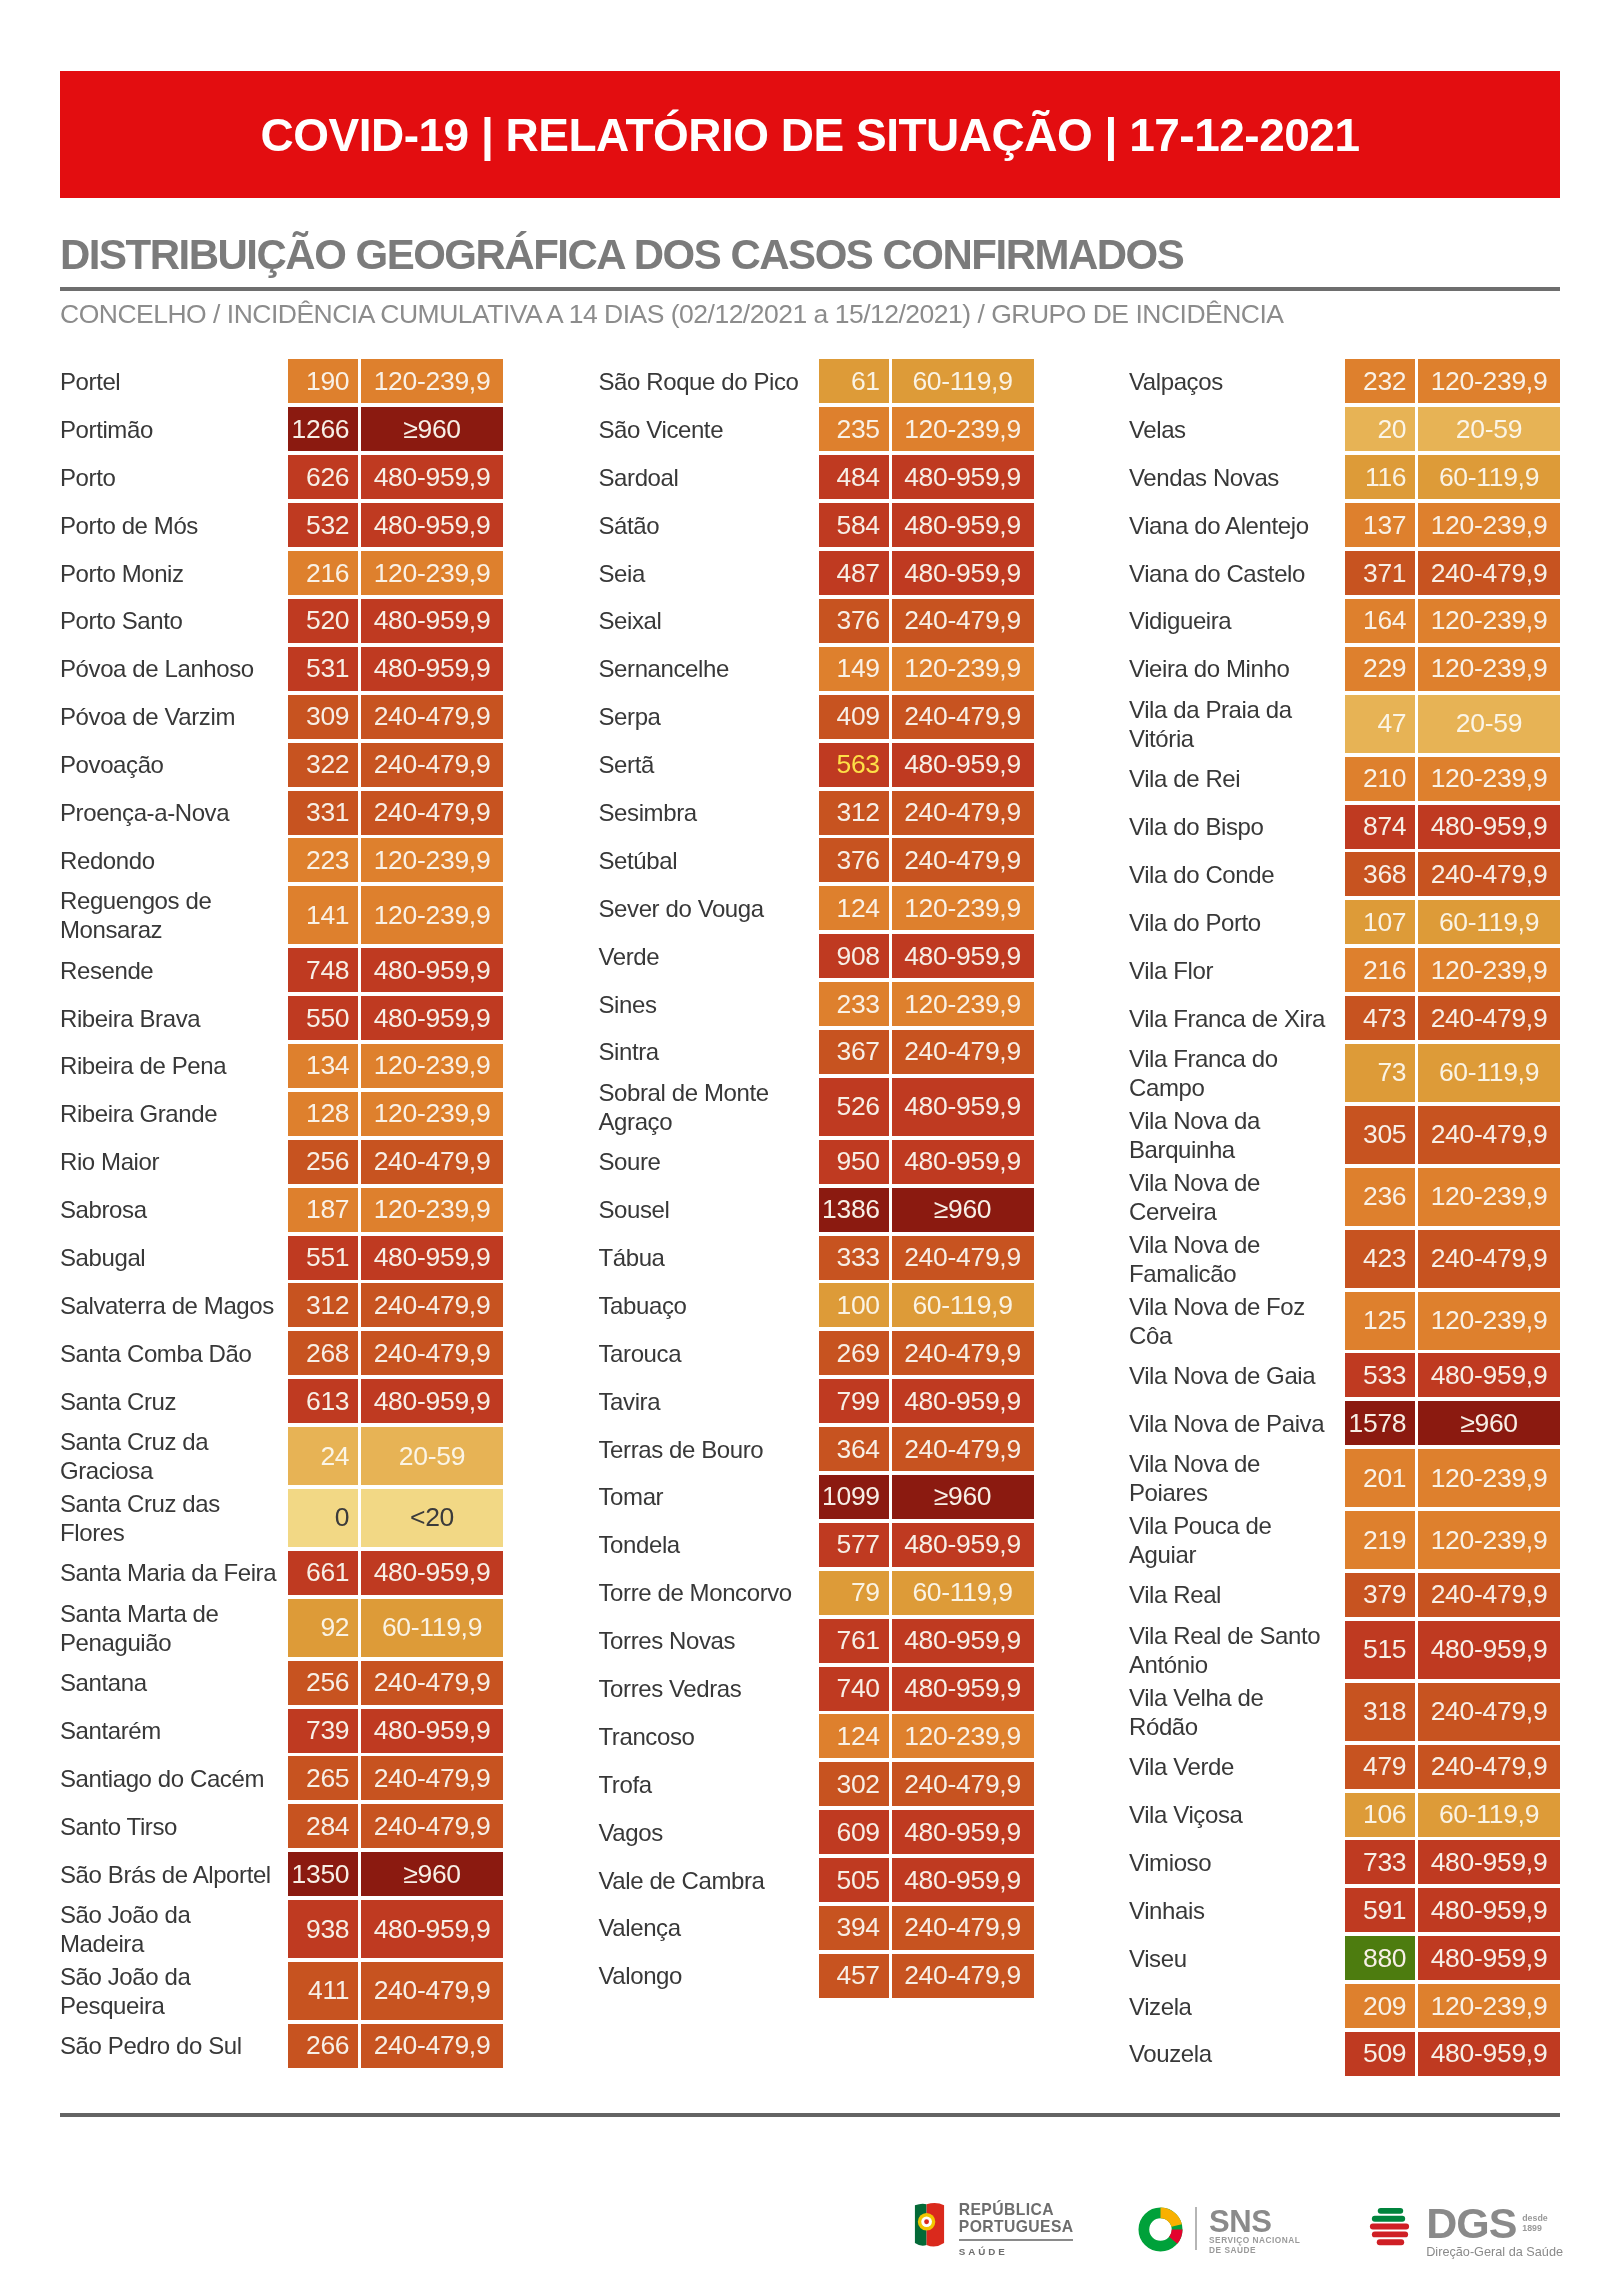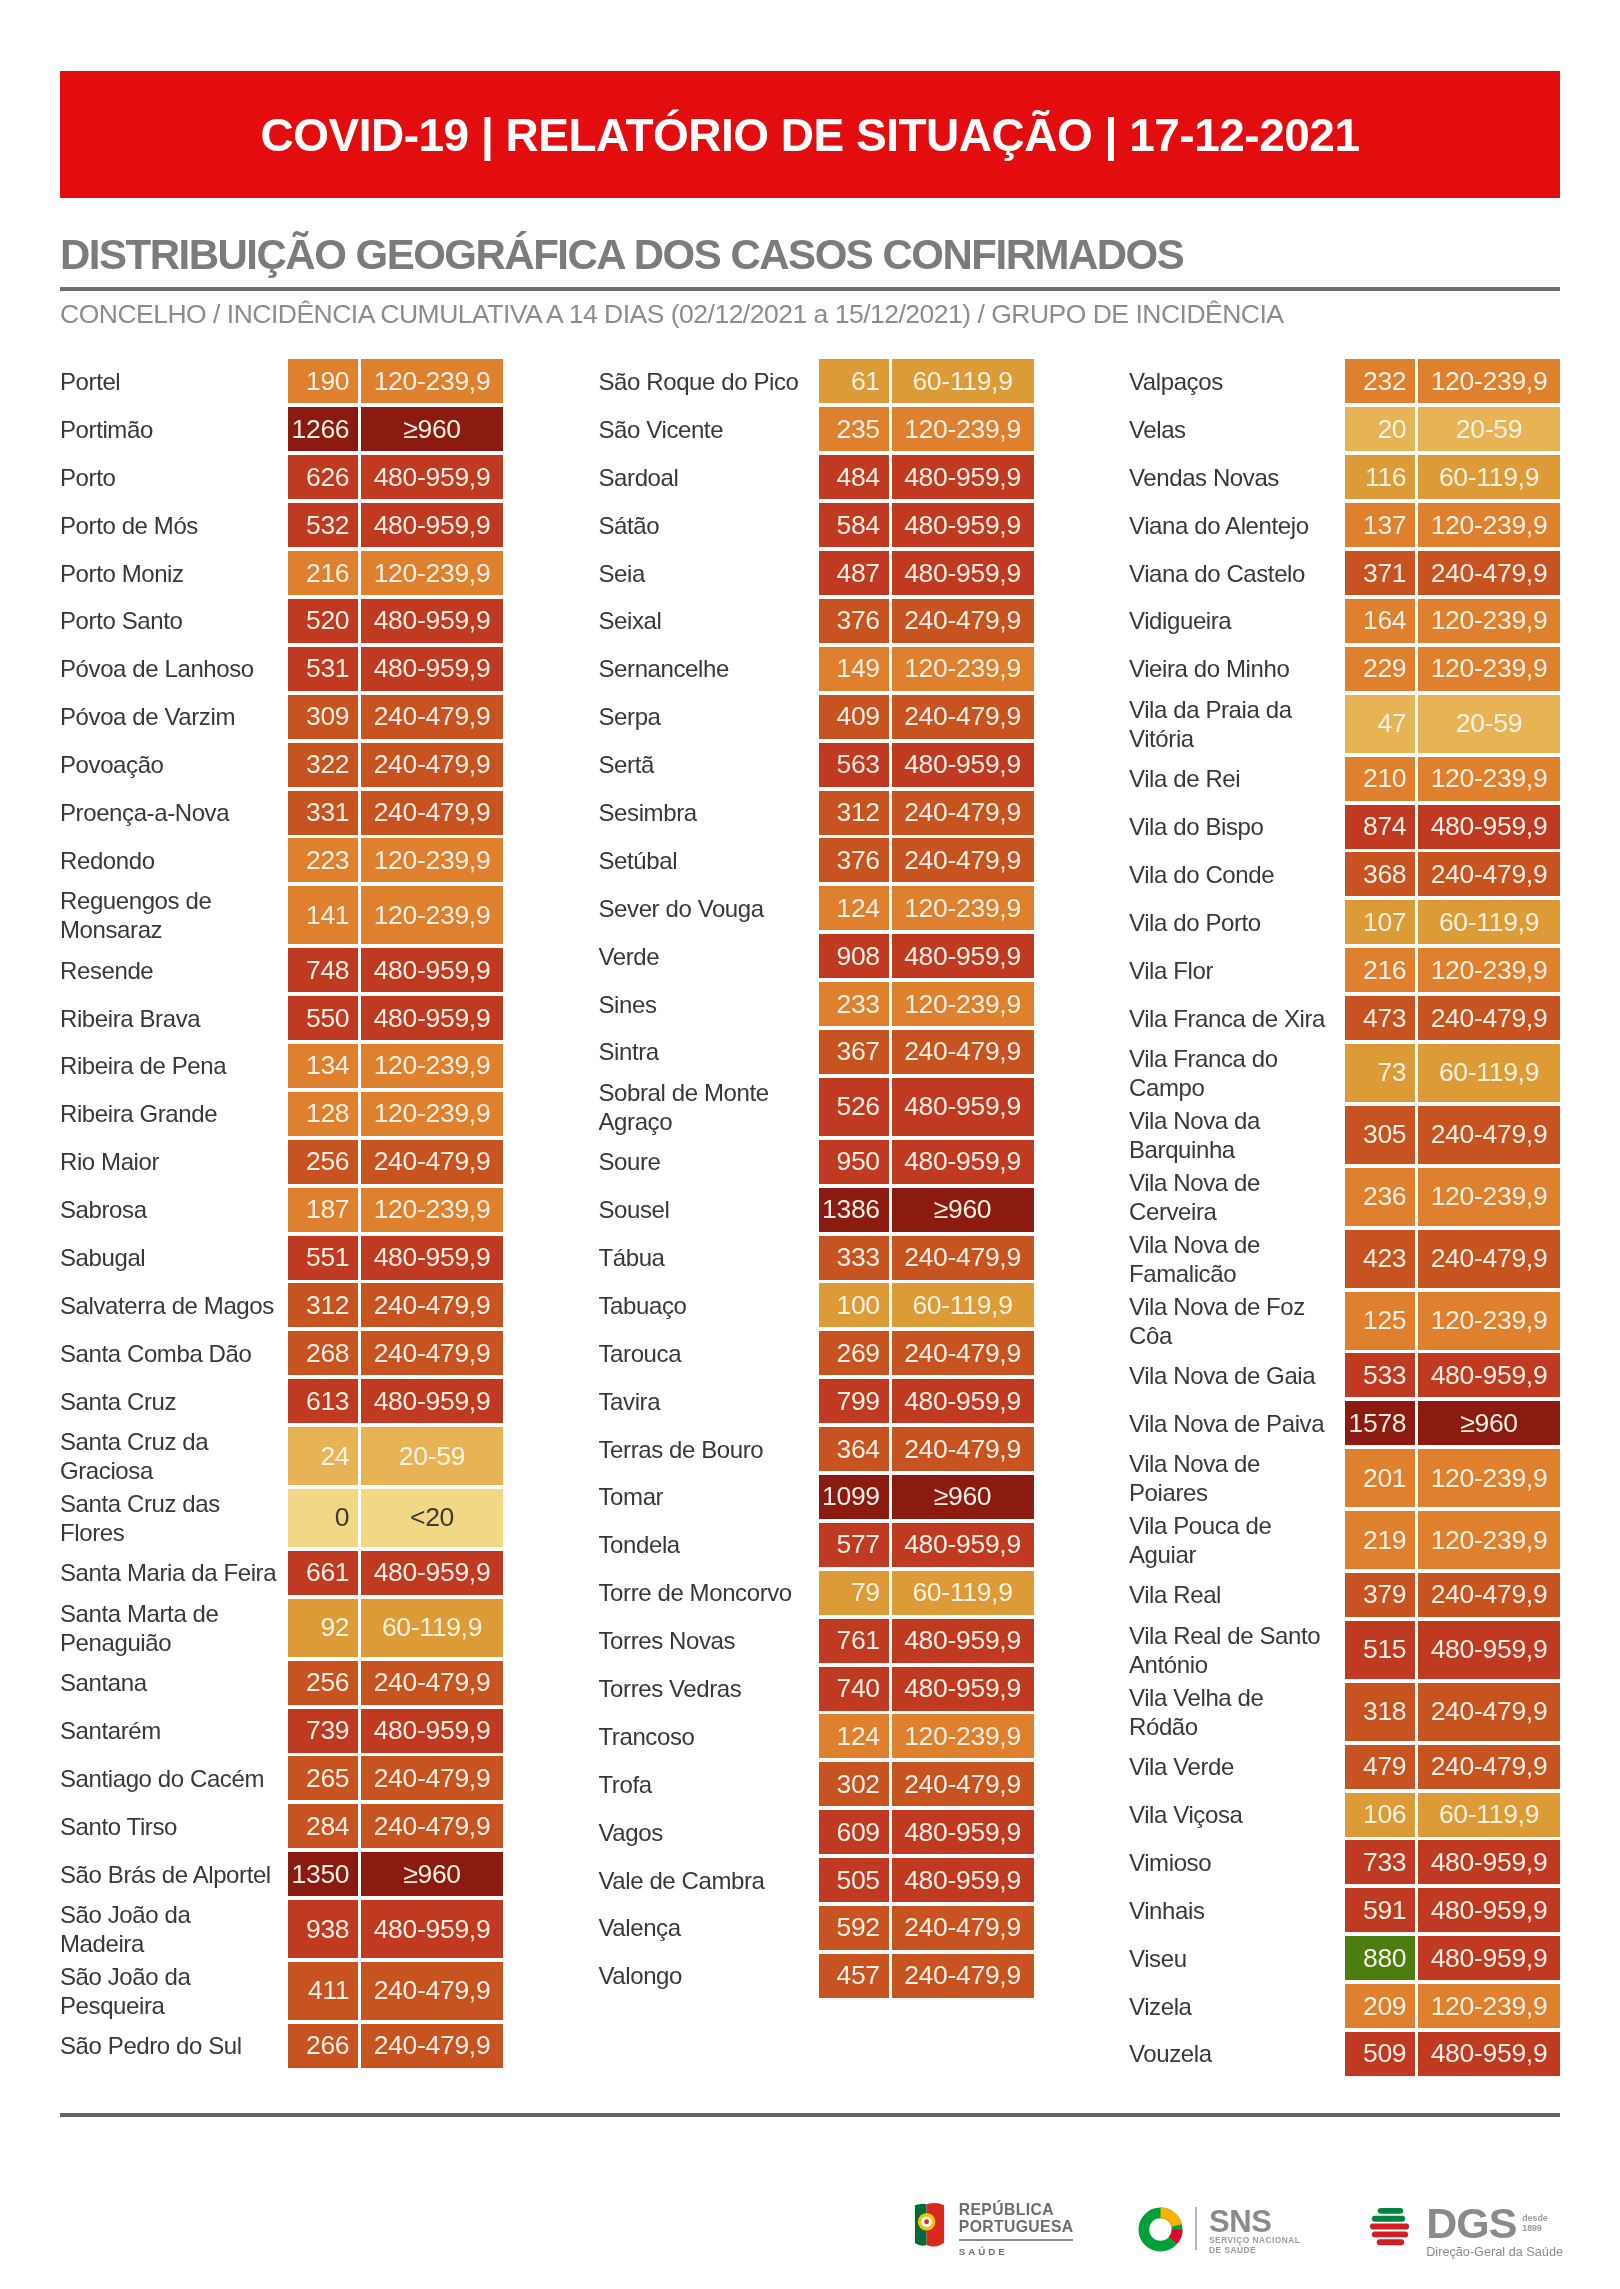--- a/index.html
+++ b/index.html
@@ -280,21 +280,21 @@
           <div class="cell cnum" style="background: rgb(222, 128, 45); color: rgb(249, 241, 230);">149</div>
           <div class="cell crange" style="background: rgb(222, 128, 45); color: rgb(249, 241, 230);">120-239,9</div>
         </div>
         <div class="row">
           <span class="cname">Serpa</span>
           <div class="cell cnum" style="background: rgb(199, 83, 32); color: rgb(247, 239, 230);">409</div>
           <div class="cell crange" style="background: rgb(199, 83, 32); color: rgb(247, 239, 230);">240-479,9</div>
         </div>
         <div class="row">
           <span class="cname">Sertã</span>
-          <div class="cell cnum" style="background: rgb(191, 58, 33); color: #e5e5e5;">563</div>
+          <div class="cell cnum" style="background: rgb(191, 58, 33); color: #fde047;">563</div>
           <div class="cell crange" style="background: rgb(191, 58, 33); color: rgb(247, 239, 230);">480-959,9</div>
         </div>
         <div class="row">
           <span class="cname">Sesimbra</span>
           <div class="cell cnum" style="background: rgb(199, 83, 32); color: rgb(247, 239, 230);">312</div>
           <div class="cell crange" style="background: rgb(199, 83, 32); color: rgb(247, 239, 230);">240-479,9</div>
         </div>
         <div class="row">
           <span class="cname">Setúbal</span>
           <div class="cell cnum" style="background: rgb(199, 83, 32); color: rgb(247, 239, 230);">376</div>
@@ -400,21 +400,21 @@
           <div class="cell cnum" style="background: rgb(191, 58, 33); color: rgb(247, 239, 230);">609</div>
           <div class="cell crange" style="background: rgb(191, 58, 33); color: rgb(247, 239, 230);">480-959,9</div>
         </div>
         <div class="row">
           <span class="cname">Vale de Cambra</span>
           <div class="cell cnum" style="background: rgb(191, 58, 33); color: rgb(247, 239, 230);">505</div>
           <div class="cell crange" style="background: rgb(191, 58, 33); color: rgb(247, 239, 230);">480-959,9</div>
         </div>
         <div class="row">
           <span class="cname">Valença</span>
-          <div class="cell cnum" style="background: rgb(199, 83, 32); color: rgb(247, 239, 230);">592</div>
+          <div class="cell cnum" style="background: rgb(199, 83, 32); color: rgb(247, 239, 230);">394</div>
           <div class="cell crange" style="background: rgb(199, 83, 32); color: rgb(247, 239, 230);">240-479,9</div>
         </div>
         <div class="row">
           <span class="cname">Valongo</span>
           <div class="cell cnum" style="background: rgb(199, 83, 32); color: rgb(247, 239, 230);">457</div>
           <div class="cell crange" style="background: rgb(199, 83, 32); color: rgb(247, 239, 230);">240-479,9</div>
         </div>
       </div>
     <div class="col col3" id="col2">
         <div class="row">

